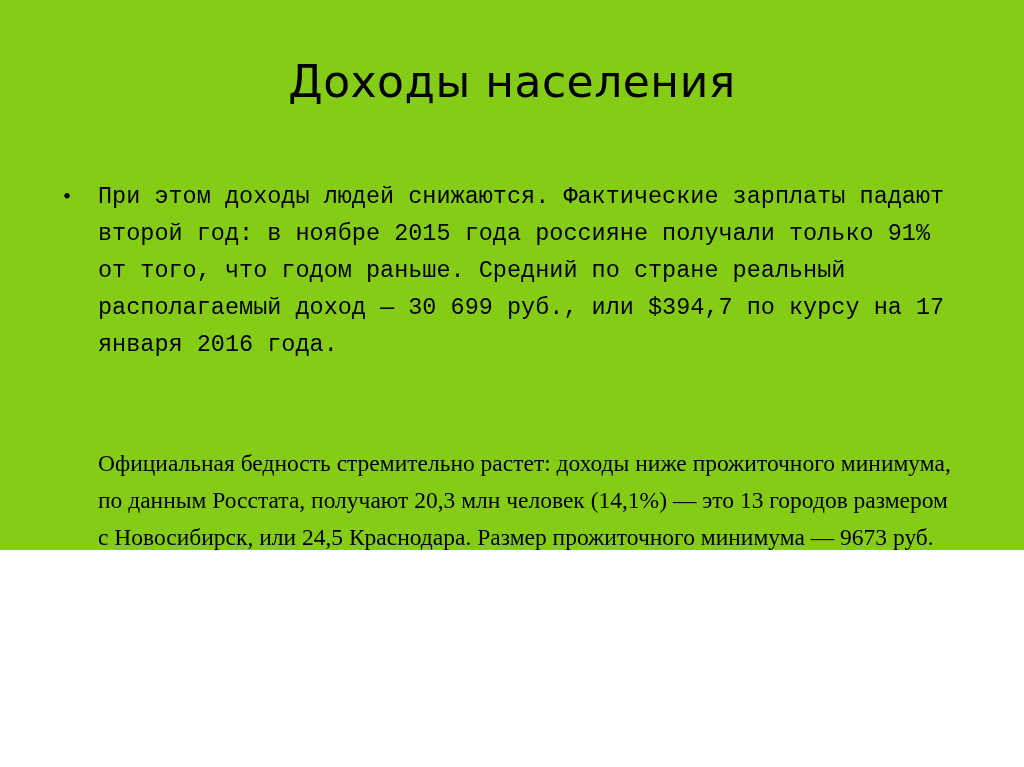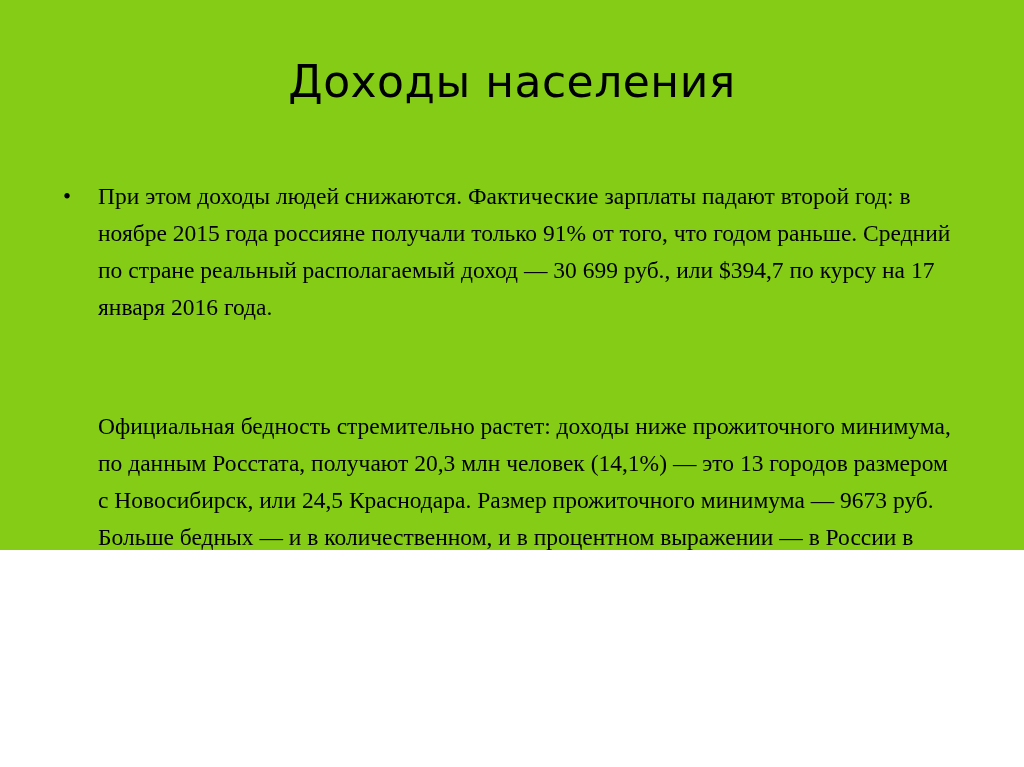--- a/index.html
+++ b/index.html
@@ -46,21 +46,21 @@
     font-family: "Liberation Serif", serif;
     font-size: 23px;
     line-height: 37px;
     color: #000000;
     text-align: left;
     padding-left: 8px;
     box-sizing: border-box;
   }
   .para {
     flex: 1 1 auto;
-    font-family: Liberation Serif, serif;
+    font-family: Liberation Mono, monospace;
     font-size: 23.5px;
     line-height: 37px;
     color: #000000;
     text-align: left;
   }
   .para-spacer {
     height: 34px;
   }
   .para-second {
     margin-left: 43px;

